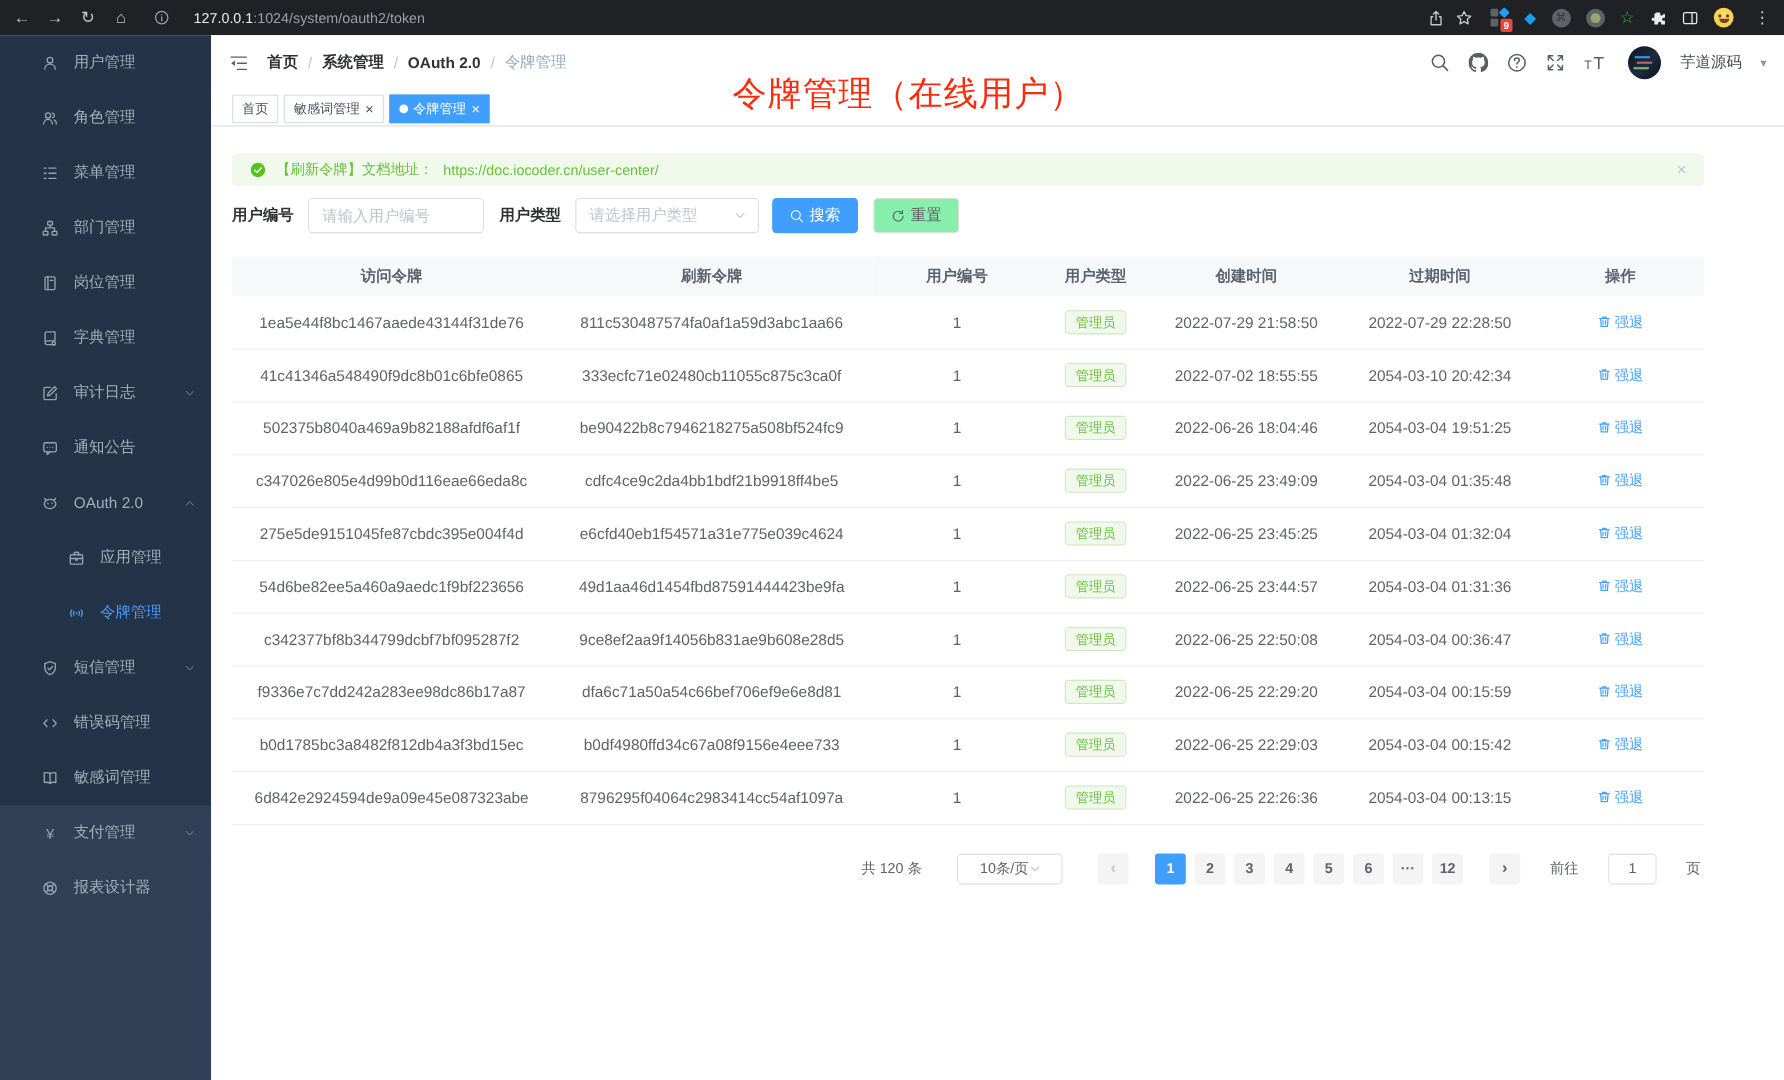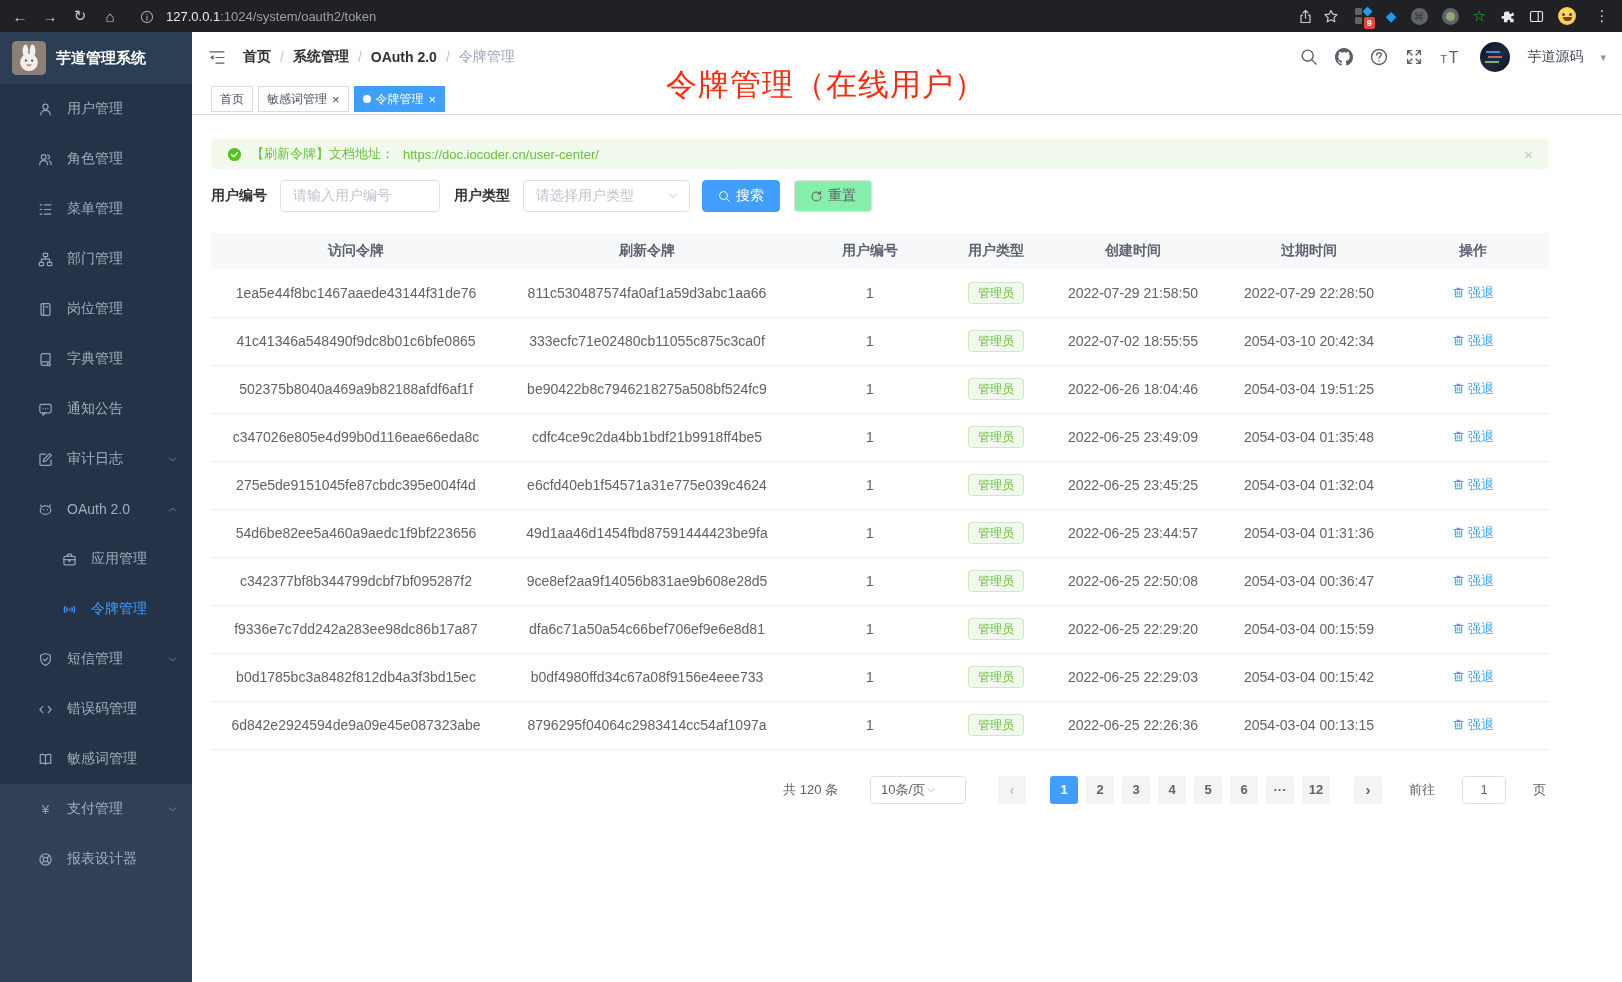--- a/index.html
+++ b/index.html
@@ -4,21 +4,21 @@
 <style>
   *{box-sizing:border-box;margin:0;padding:0}
   html,body{width:1622px;height:982px;overflow:hidden}
   body{font-family:"Liberation Sans","DejaVu Sans",sans-serif;background:#fff;position:relative}
   .icn{display:inline-flex;align-items:center;justify-content:center}
   .icn svg,[data-icon] svg{width:100%;height:100%;display:block}
 
   
   .browser{height:32px;background:#202124;display:flex;align-items:center;padding:0 10px;gap:10px;color:#c7cacd}
   .b-ic{width:20px;height:20px;display:inline-flex;align-items:center;justify-content:center;font-size:15px;color:#c7cacd;cursor:pointer}
-  .url{flex:1;display:flex;align-items:flex-end;gap:12px;padding-left:10px;font-size:13px;color:#9aa0a6;cursor:text}
+  .url{flex:1;display:flex;align-items:flex-start;gap:22px;padding-left:10px;font-size:13px;color:#9aa0a6;cursor:text}
   .url .u-ic{width:14px;height:14px;color:#9aa0a6}
   .host{color:#e8eaed}
   .rest{color:#9aa0a6}
   .ext{display:flex;align-items:center;gap:14px;margin:0 6px}
   .ext-1p{position:relative;width:17px;height:17px;cursor:pointer}
   .ext-1p .sq{position:absolute;width:7px;height:7px;background:#5f6368;border-radius:1px}
   .ext-1p .sq.a{left:0;top:0}.ext-1p .sq.b{left:0;top:9px}
   .ext-1p .dia{position:absolute;right:1px;top:0;width:7px;height:7px;background:#1da1f2;transform:rotate(45deg);border-radius:1px}
   .ext-1p .badge9{position:absolute;right:-3px;bottom:-4px;background:#e8453c;color:#fff;font-size:9px;font-weight:700;min-width:11px;height:12px;border-radius:2px;display:flex;align-items:center;justify-content:center;font-style:normal;padding:0 1px}
   .ext-gem{color:#1a9df2;font-size:14px;cursor:pointer}
@@ -69,39 +69,39 @@
   .tab-close{font-size:13px;line-height:1}
 
   .content{padding:24px 0 0 19px}
   .alert{width:1338px;height:30px;background:#f0f9eb;border-radius:4px;display:flex;align-items:center;padding:0 16px;gap:9px;font-size:13px;color:#67c23a;margin-bottom:11px}
   .alert-ic{width:15px;height:15px}
   .alert-link{color:#67c23a;text-decoration:none;cursor:pointer}
   .alert-close{margin-left:auto;color:#c0c4cc;font-size:15px;cursor:pointer}
 
   .filters{display:flex;align-items:center;margin-bottom:21px;font-size:14px}
   .f-label{font-weight:700;color:#303133;margin-right:13px}
-  .f-input{width:160px;height:32px;border:1px solid #dcdfe6;border-radius:4px;padding:0 12px;font-size:14px;color:#606266;outline:none;margin-right:14px;font-family:Liberation Serif, serif}
+  .f-input{width:160px;height:32px;border:1px solid #dcdfe6;border-radius:4px;padding:0 12px;font-size:14px;color:#606266;outline:none;margin-right:14px;font-family:Liberation Sans, sans-serif}
   .f-input::placeholder{color:#bfc4cd}
   .f-select{width:167px;height:32px;border:1px solid #dcdfe6;border-radius:4px;padding:0 10px 0 12px;display:flex;align-items:center;justify-content:space-between;color:#bfc4cd;margin-right:12px;cursor:pointer}
   .sel-arrow{width:12px;height:12px;color:#c0c4cc}
   .btn{height:32px;border-radius:4px;font-size:14px;display:inline-flex;align-items:center;gap:5px;padding:0 15px;cursor:pointer;font-family:inherit}
   .btn.primary{background:#409eff;border:1px solid #409eff;color:#fff;margin-right:14px}
   .btn.plain{background:#86efac;border:1px solid #dcdfe6;color:#606266}
   .btn-ic{width:13px;height:13px}
 
   .tbl{width:1338px;border-collapse:collapse;table-layout:fixed}
   .tbl th{height:36px;background:#f7f8fa;font-size:14px;font-weight:600;color:#5b6270;text-align:center}
   .tbl td{height:48px;font-size:14px;color:#606266;text-align:center;border-bottom:1px solid #ebeef5;overflow:hidden;white-space:nowrap}
   .badge{display:inline-block;padding:0 9px;height:22px;line-height:20px;border:1px solid #cde9c0;background:#f0f9eb;color:#67c23a;font-size:12px;border-radius:4px}
   .action{color:#409eff;font-size:13px;display:inline-flex;align-items:center;gap:3px;cursor:pointer;text-decoration:none}
   .action .icn{width:13px;height:13px}
 
   .pager{width:1338px;display:flex;align-items:center;justify-content:flex-end;gap:24px;margin-top:26px;font-size:13px;color:#606266}
   .pg-total{margin-right:8px}
-  .pg-size{width:96px;height:28px;border:1px solid #dcdfe6;border-radius:4px;display:flex;align-items:center;justify-content:flex-start;padding:0 8px 0 10px;color:#606266;cursor:pointer;margin-right:8px}
+  .pg-size{width:96px;height:28px;border:1px solid #dcdfe6;border-radius:4px;display:flex;align-items:center;justify-content:center;padding:0 8px 0 10px;color:#606266;cursor:pointer;margin-right:8px}
   .pg-btn{min-width:28px;height:28px;border:none;border-radius:3px;background:#f4f4f5;color:#606266;font-size:13px;font-weight:600;display:inline-flex;align-items:center;justify-content:center;cursor:pointer;font-family:inherit;padding:0 6px}
   #pages{display:inline-flex;gap:8px}
   .pg-btn.active{background:#409eff;color:#fff}
   .pg-prev{color:#c0c4cc;font-size:15px}
   .pg-next{color:#606266;font-size:15px}
   .pg-goto-label{margin:0 3px}
   .pg-goto{width:44px;height:28px;border:1px solid #dcdfe6;border-radius:4px;text-align:center;font-size:13px;color:#606266;outline:none;font-family:inherit}
 
   .annotation{position:absolute;left:666px;top:64px;font-size:31px;color:#fb2b0c;white-space:nowrap;z-index:40;font-weight:500;letter-spacing:1px}
 </style>
@@ -154,34 +154,20 @@
           <path d="M9.2 2v10"></path>
         </svg>
       </span>
     <span class="ext-face"></span>
   </div>
   <span class="b-ic" data-icon="dots-icon">⋮</span>
 </div>
 
 <div class="app">
   <aside class="sidebar">
-    <div class="logo">
-      <span class="logo-img icn" data-icon="rabbit-logo">
-          <svg viewBox="0 0 24 24">
-            <rect width="24" height="24" rx="3" fill="#8d8076"></rect>
-            <ellipse cx="9.5" cy="7" rx="2" ry="4.5" fill="#f3efec"></ellipse>
-            <ellipse cx="14.5" cy="7" rx="2" ry="4.5" fill="#f3efec"></ellipse>
-            <circle cx="12" cy="15" r="6.2" fill="#f3efec"></circle>
-            <circle cx="9.8" cy="13.8" r=".8" fill="#44403c"></circle>
-            <circle cx="14.2" cy="13.8" r=".8" fill="#44403c"></circle>
-            <path d="M10.8 16.8c.8.7 1.6.7 2.4 0" stroke="#b07a6e" fill="none" stroke-linecap="round"></path>
-          </svg>
-        </span>
-      <span class="logo-title">芋道管理系统</span>
-    </div>
     <nav id="sidebar-menu">
         <div class="menu-item">
           <span class="icn mi-icon" data-icon="user-icon">
             <svg viewBox="0 0 14 14" fill="none" stroke="currentColor" stroke-width="1.15" stroke-linecap="round" stroke-linejoin="round">
               <circle cx="7" cy="4.4" r="2.4"></circle>
               <path d="M2.6 12c0-2.6 2-4.2 4.4-4.2s4.4 1.6 4.4 4.2"></path>
             </svg>
           </span>
           <span class="mi-label">用户管理</span>
         </div>
@@ -225,46 +211,46 @@
           <span class="mi-label">岗位管理</span>
         </div>
         <div class="menu-item">
           <span class="icn mi-icon" data-icon="dict-icon">
             <svg viewBox="0 0 14 14" fill="none" stroke="currentColor" stroke-width="1.15" stroke-linecap="round" stroke-linejoin="round">
               <path d="M11.2 12.4H4.4a1.6 1.6 0 010-3.2h6.8V1.6H4.4c-.9 0-1.6.7-1.6 1.6v7.6"></path>
               <circle cx="10.2" cy="11.5" r="1.4"></circle>
             </svg>
           </span>
           <span class="mi-label">字典管理</span>
+        </div>
+        <div class="menu-item">
+          <span class="icn mi-icon" data-icon="log-icon">
+            <svg viewBox="0 0 14 14" fill="none" stroke="currentColor" stroke-width="1.15" stroke-linecap="round" stroke-linejoin="round">
+              <path d="M12.2 7.6v3.8a1 1 0 01-1 1H2.8a1 1 0 01-1-1V3a1 1 0 011-1h4.4"></path>
+              <path d="M10.8 1.5l1.7 1.7-5.3 5.3-2.3.6.6-2.3z"></path>
+            </svg>
+          </span>
+          <span class="mi-label">审计日志</span>
+          <span class="icn mi-arrow" data-icon="chevron-down-icon">
+            <svg viewBox="0 0 14 14" fill="none" stroke="currentColor" stroke-width="1.15" stroke-linecap="round" stroke-linejoin="round">
+              <path d="M3 4.9L7 8.9l4-4"></path>
+            </svg>
+          </span>
         </div>
         <div class="menu-item">
           <span class="icn mi-icon" data-icon="notice-icon">
             <svg viewBox="0 0 14 14" fill="none" stroke="currentColor" stroke-width="1.15" stroke-linecap="round" stroke-linejoin="round">
               <rect x="1.7" y="2.3" width="10.6" height="7.8" rx="1.4"></rect>
               <path d="M4.6 10.1v2.2l2.6-2.2"></path>
               <circle cx="4.8" cy="6.2" r=".55" fill="currentColor" stroke="none"></circle>
               <circle cx="7" cy="6.2" r=".55" fill="currentColor" stroke="none"></circle>
               <circle cx="9.2" cy="6.2" r=".55" fill="currentColor" stroke="none"></circle>
             </svg>
           </span>
           <span class="mi-label">通知公告</span>
-        </div>
-        <div class="menu-item">
-          <span class="icn mi-icon" data-icon="log-icon">
-            <svg viewBox="0 0 14 14" fill="none" stroke="currentColor" stroke-width="1.15" stroke-linecap="round" stroke-linejoin="round">
-              <path d="M12.2 7.6v3.8a1 1 0 01-1 1H2.8a1 1 0 01-1-1V3a1 1 0 011-1h4.4"></path>
-              <path d="M10.8 1.5l1.7 1.7-5.3 5.3-2.3.6.6-2.3z"></path>
-            </svg>
-          </span>
-          <span class="mi-label">审计日志</span>
-          <span class="icn mi-arrow" data-icon="chevron-down-icon">
-            <svg viewBox="0 0 14 14" fill="none" stroke="currentColor" stroke-width="1.15" stroke-linecap="round" stroke-linejoin="round">
-              <path d="M3 4.9L7 8.9l4-4"></path>
-            </svg>
-          </span>
         </div>
         <div class="menu-item">
           <span class="icn mi-icon" data-icon="oauth-icon">
             <svg viewBox="0 0 14 14" fill="none" stroke="currentColor" stroke-width="1.15" stroke-linecap="round" stroke-linejoin="round">
               <ellipse cx="7" cy="7.6" rx="4.9" ry="3.9"></ellipse>
               <circle cx="5.2" cy="7.2" r=".7" fill="currentColor" stroke="none"></circle>
               <circle cx="8.8" cy="7.2" r=".7" fill="currentColor" stroke="none"></circle>
               <path d="M3.6 4.4L2.4 3M10.4 4.4L11.6 3"></path>
             </svg>
           </span>

